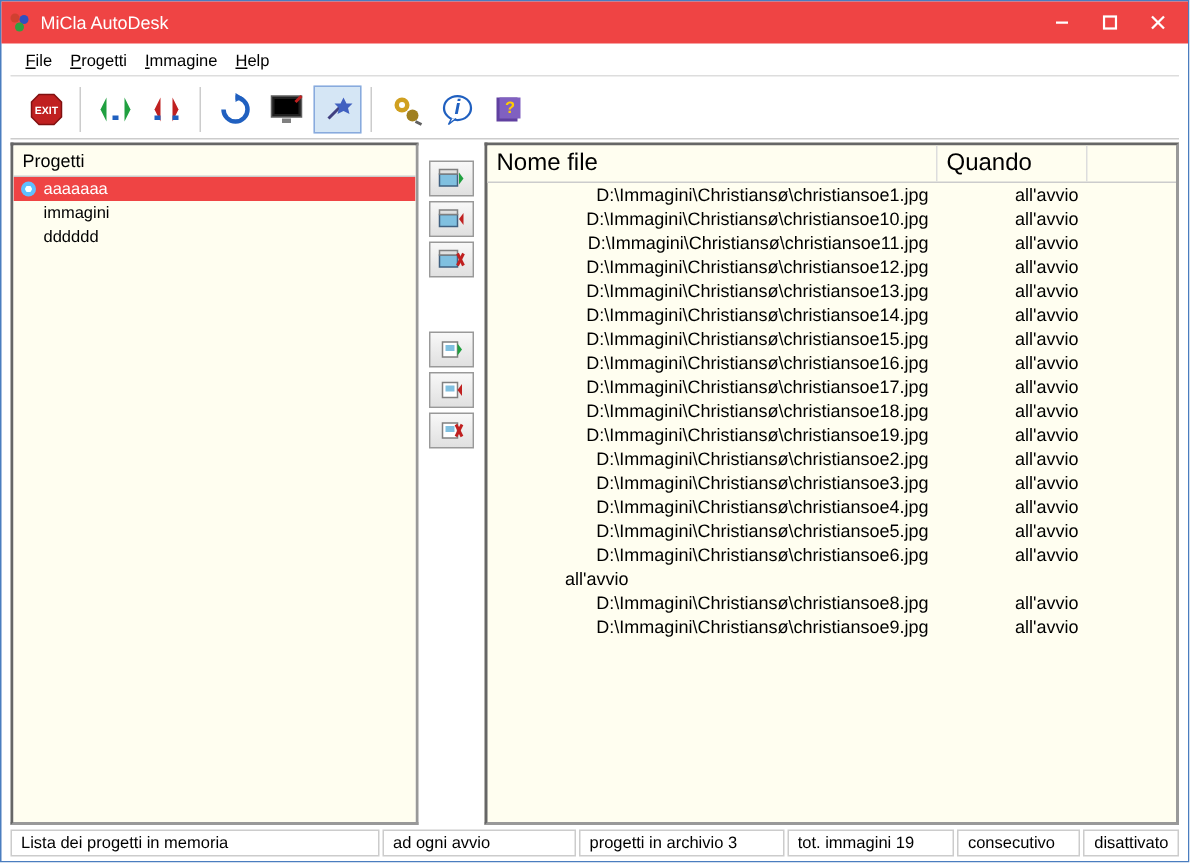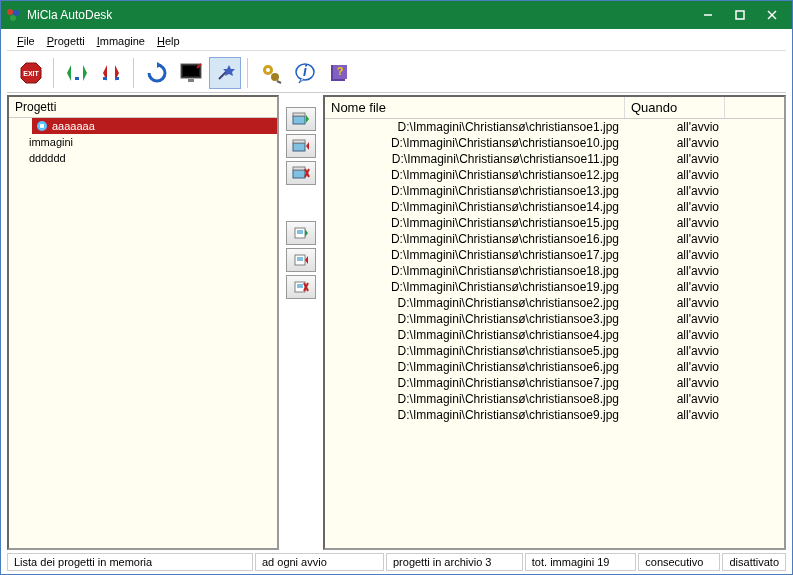--- a/index.html
+++ b/index.html
@@ -1,44 +1,44 @@
 <!DOCTYPE html>
 <html><head>
 <meta charset="utf-8">
 <style>
 * { margin: 0; padding: 0; box-sizing: border-box; }
 body { font-family: Tahoma, Arial, sans-serif; font-size: 11px; background: #fff; overflow: hidden; }
 .window { width: 793px; height: 575px; display: flex; flex-direction: column; border: 1px solid #4a7dbf; }
-.titlebar { background: #15803d; color: #fff; height: 28px; display: flex; align-items: center; padding: 0 4px; }
+.titlebar { background: #ef4444; color: #fff; height: 28px; display: flex; align-items: center; padding: 0 4px; }
 .titlebar-icon { width: 16px; height: 16px; margin-right: 6px; display: flex; align-items: center; justify-content: center; }
 .titlebar-title { flex: 1; font-size: 12px; }
 .titlebar-btn { width: 32px; height: 22px; display: flex; align-items: center; justify-content: center; color: #fff; font-size: 14px; cursor: pointer; }
 .menubar { height: 20px; display: flex; align-items: center; padding: 0 10px; gap: 12px; border-bottom: 1px solid #ddd; margin: 2px 6px 0 6px; }
 .menu-item { font-size: 11px; cursor: pointer; }
 .menu-item .uline { text-decoration: underline; }
 .toolbar { height: 40px; display: flex; align-items: center; padding: 2px 8px; gap: 2px; border-bottom: 1px solid #ccc; margin: 2px 6px; }
 .tb-sep { width: 2px; height: 30px; border-left: 1px solid #ccc; border-right: 1px solid #fff; margin: 0 4px; }
 .tb-btn { width: 32px; height: 32px; display: flex; align-items: center; justify-content: center; cursor: pointer; border: 1px solid transparent; }
 .tb-btn.active { border: 1px solid #88aadd; background: #d5e6f5; }
 .tb-btn svg { width: 24px; height: 24px; }
 .content { flex: 1; display: flex; margin: 0 6px; gap: 4px; min-height: 0; }
 .left-panel { width: 272px; border: 2px solid #999; border-top-color: #666; border-left-color: #666; background: #fff; display: flex; flex-direction: column; }
 .panel-header { background: #fffef0; padding: 3px 6px; font-size: 12px; border-bottom: 1px solid #ccc; }
 .project-list { flex: 1; background: #fffef0; overflow: auto; }
 .project-item { padding: 2px 6px 2px 20px; display: flex; align-items: center; gap: 4px; position: relative; }
-.project-item.selected { background: #b91c1c; color: #fff; margin-left: 23px; }
+.project-item.selected { background: #ef4444; color: #fff; }
 .project-item.selected .proj-icon { filter: brightness(1.5); }
 .proj-icon { position: absolute; left: 4px; width: 12px; height: 12px; }
 .mid-toolbar { width: 36px; display: flex; flex-direction: column; gap: 3px; padding-top: 12px; align-items: center; }
 .mid-btn { width: 30px; height: 24px; border: 1px solid #999; background: linear-gradient(#f8f8f8,#e0e0e0); display: flex; align-items: center; justify-content: center; cursor: pointer; }
 .mid-btn svg { width: 18px; height: 14px; }
 .mid-gap { height: 30px; }
 .right-panel { flex: 1; border: 2px solid #999; border-top-color: #666; border-left-color: #666; background: #fffef0; display: flex; flex-direction: column; min-width: 0; }
 .table-header { display: flex; background: #fffef0; border-bottom: 1px solid #ccc; }
-.th { padding: 3px 6px; font-size: 13px; border-right: 1px solid #ddd; }
+.th { padding: 3px 6px; font-size: 16px; border-right: 1px solid #ddd; }
 .th1 { width: 300px; }
 .th2 { width: 100px; }
 .table-body { flex: 1; overflow: auto; text-align: right; }
 .table-row { display: flex; }
 .td { padding: 1px 6px 1px 20px; font-size: 12px; white-space: nowrap; }
 .td1 { width: 300px; }
 .td2 { width: 100px; padding-left: 6px; }
 .statusbar { height: 20px; display: flex; align-items: center; margin: 2px 6px 2px 6px; gap: 2px; }
 .status-cell { border: 1px solid #ccc; padding: 2px 6px; font-size: 11px; height: 18px; display: flex; align-items: center; }
 .sc1 { width: 252px; }
@@ -287,21 +287,20 @@
           </div>
           <div class="table-row">
             <div class="td td1">D:\Immagini\Christiansø\christiansoe5.jpg</div>
             <div class="td td2">all'avvio</div>
           </div>
           <div class="table-row">
             <div class="td td1">D:\Immagini\Christiansø\christiansoe6.jpg</div>
             <div class="td td2">all'avvio</div>
           </div>
           <div class="table-row">
-            <div class="td td1">D:\Immagini\Christiansø\christiansoe7.jpg</div>
             <div class="td td2">all'avvio</div>
           </div>
           <div class="table-row">
             <div class="td td1">D:\Immagini\Christiansø\christiansoe8.jpg</div>
             <div class="td td2">all'avvio</div>
           </div>
           <div class="table-row">
             <div class="td td1">D:\Immagini\Christiansø\christiansoe9.jpg</div>
             <div class="td td2">all'avvio</div>
           </div>

